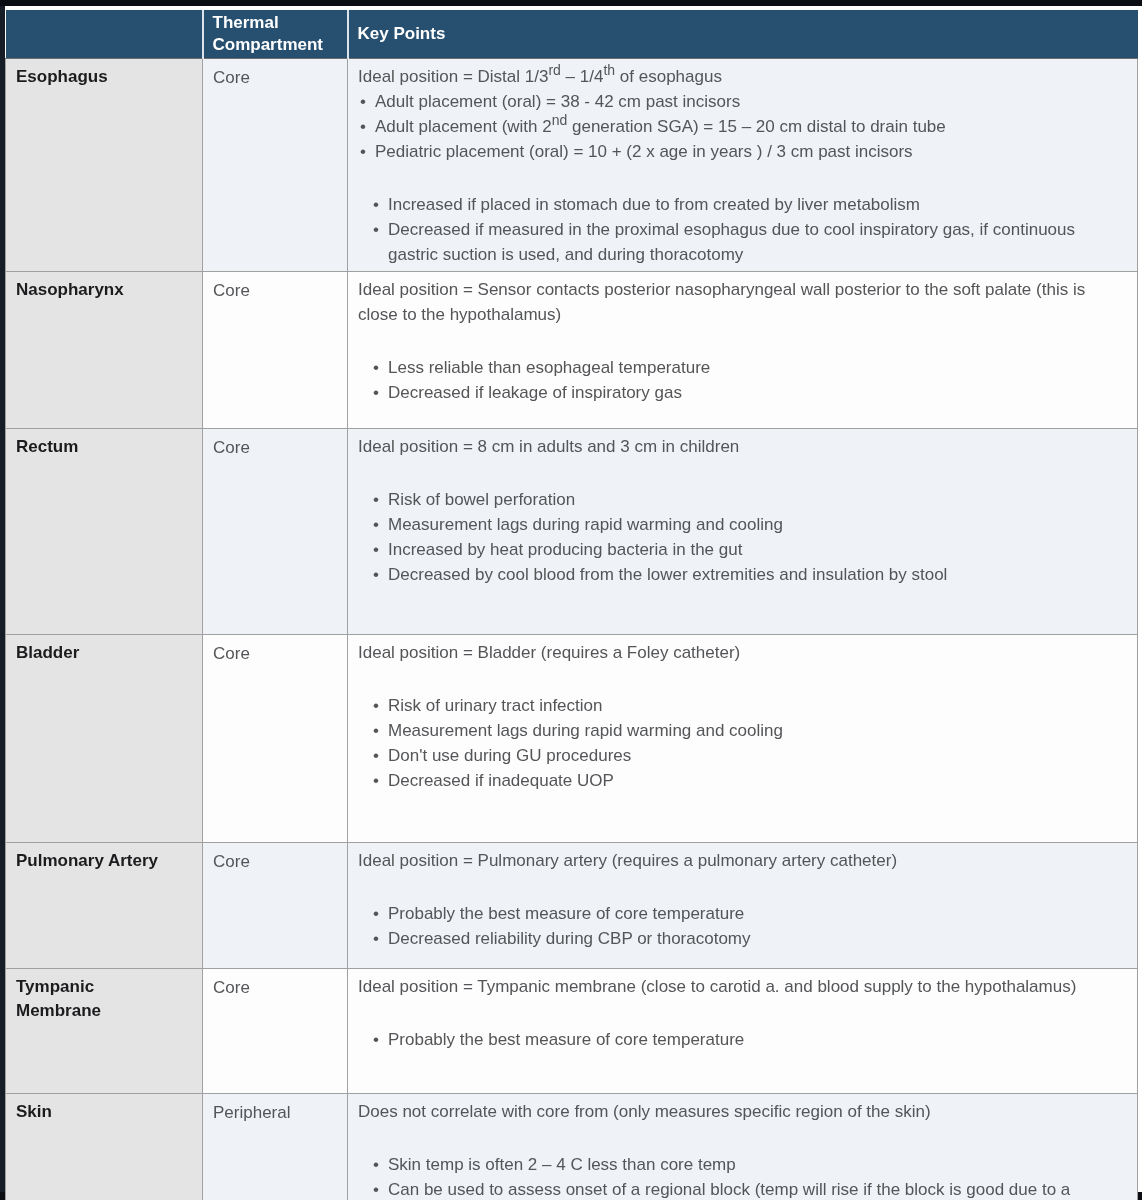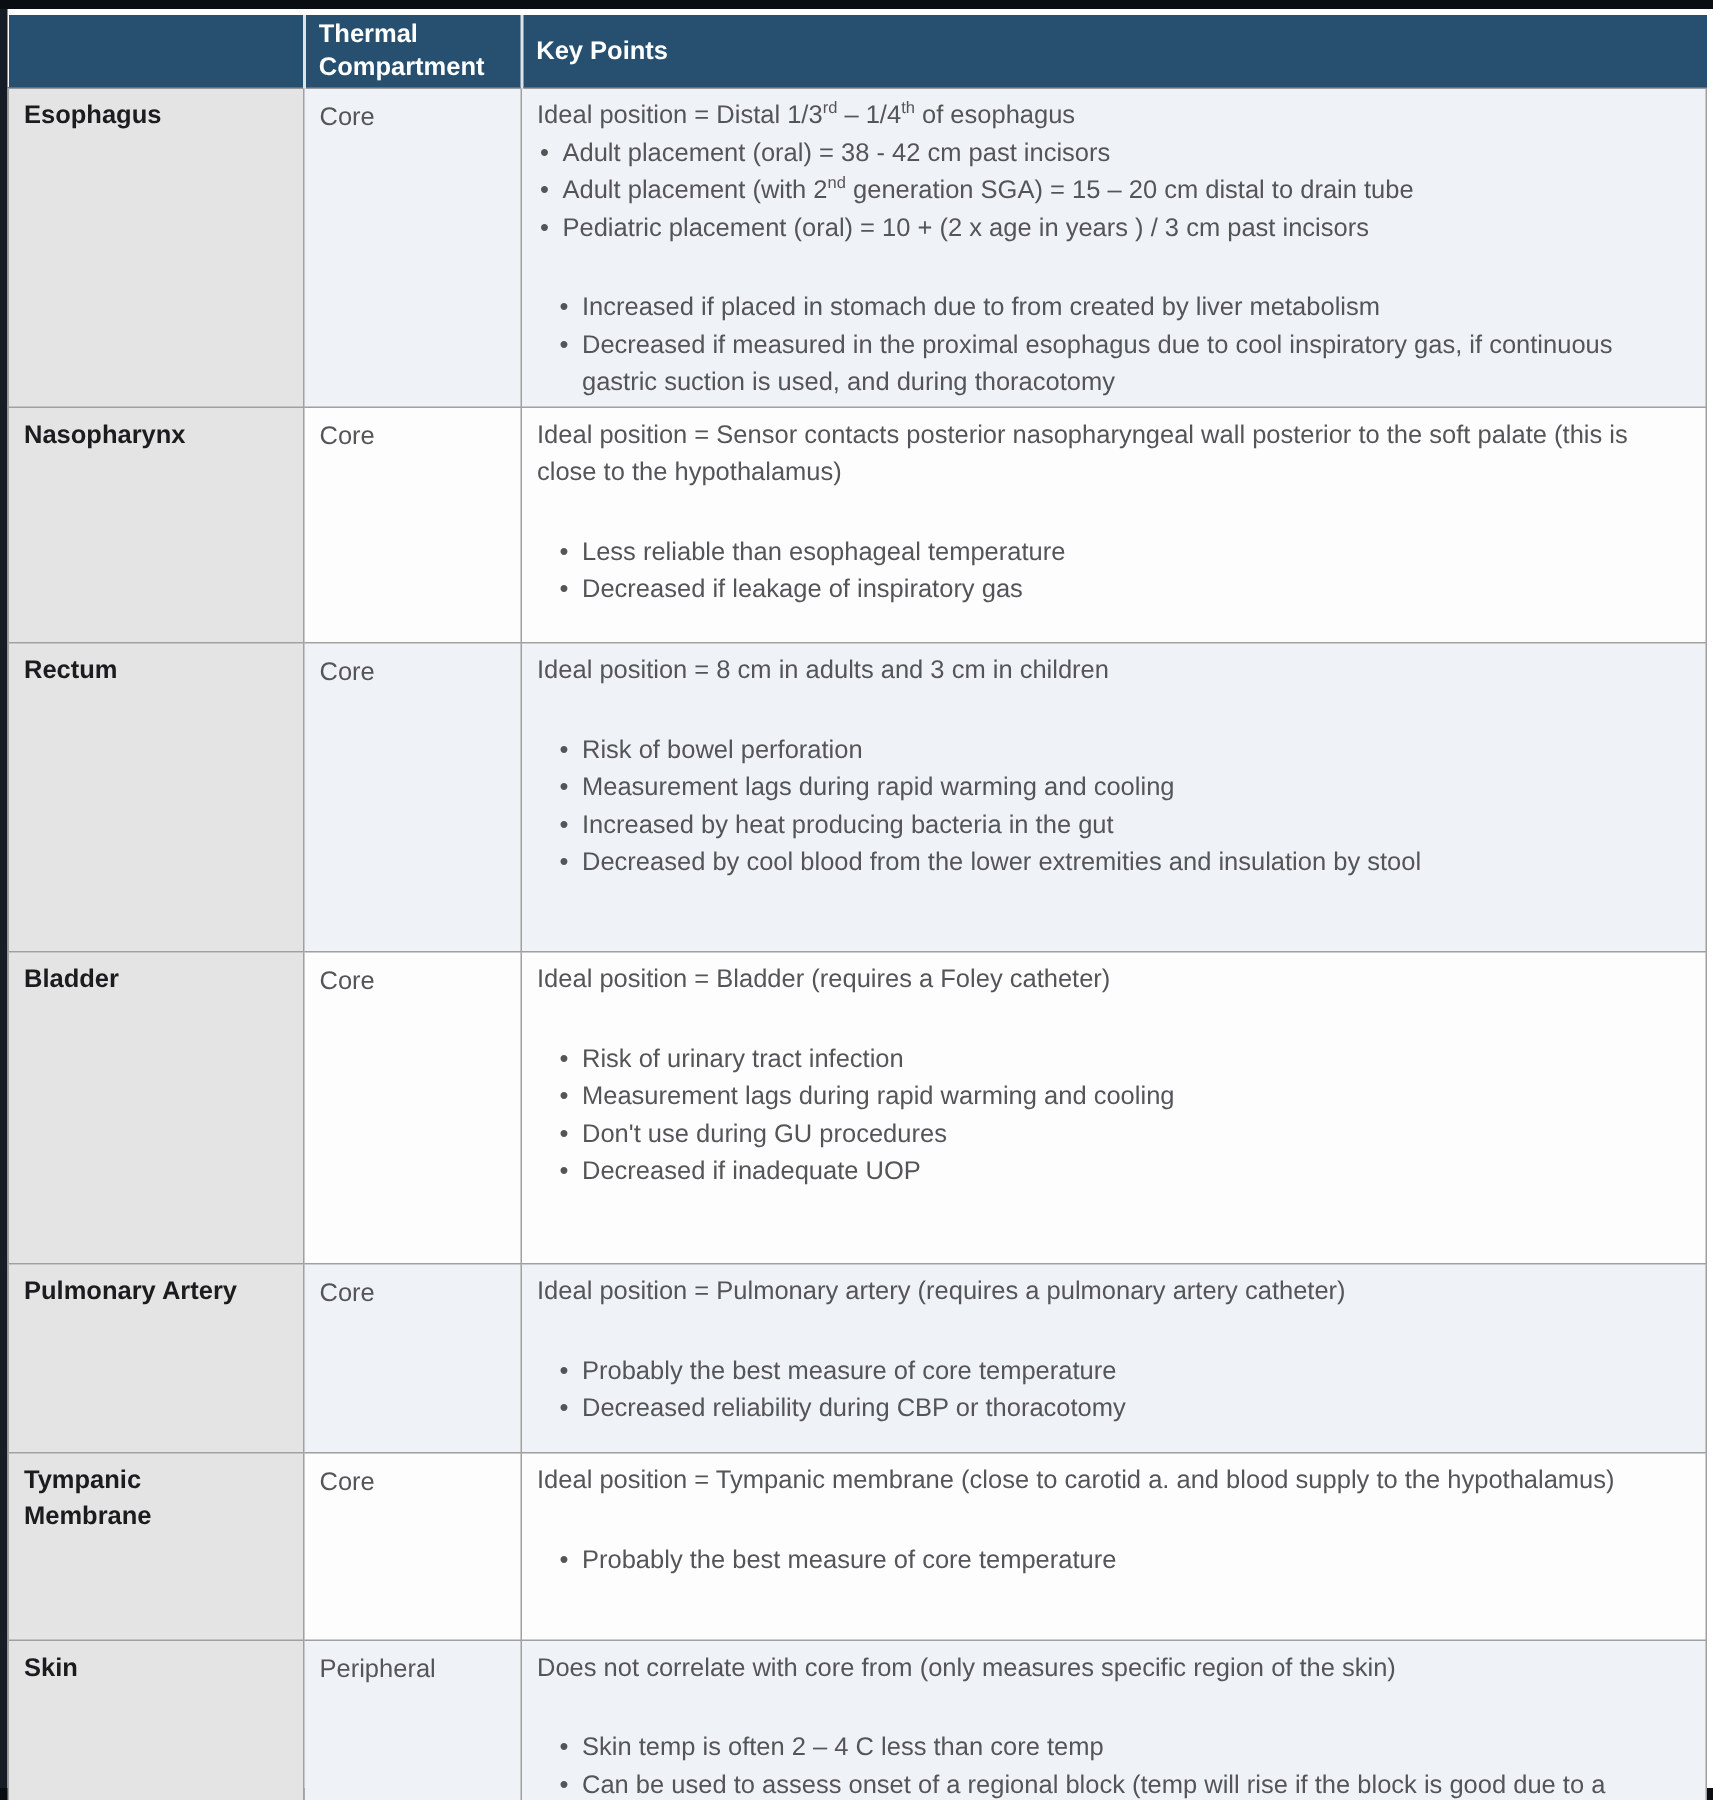--- a/index.html
+++ b/index.html
@@ -74,21 +74,21 @@
   tbody tr:nth-child(5) { height: 126px; }
   tbody tr:nth-child(6) { height: 125px; }
   tbody tr:nth-child(7) { height: 170px; }
 
   .kp-para { padding-left: 1px; }
   .kp-b1, .kp-b2 { display: flex; }
   .kp-b1 { padding-left: 3px; }
   .kp-b2 { padding-left: 16px; }
   .kp-b1 .dot, .kp-b2 .dot { flex: 0 0 15px; width: 15px; }
   .kp-gap { height: 28px; }
-  sup { font-size: 11px; line-height: 0; }
+  sup { font-size: 14px; line-height: 0; }
 </style>
 </head>
 <body>
 
 <div class="frame-top"></div>
 <div class="frame-left"></div>
 <div class="frame-bottom"></div>
 
 <table class="ref-table">
   <colgroup>

